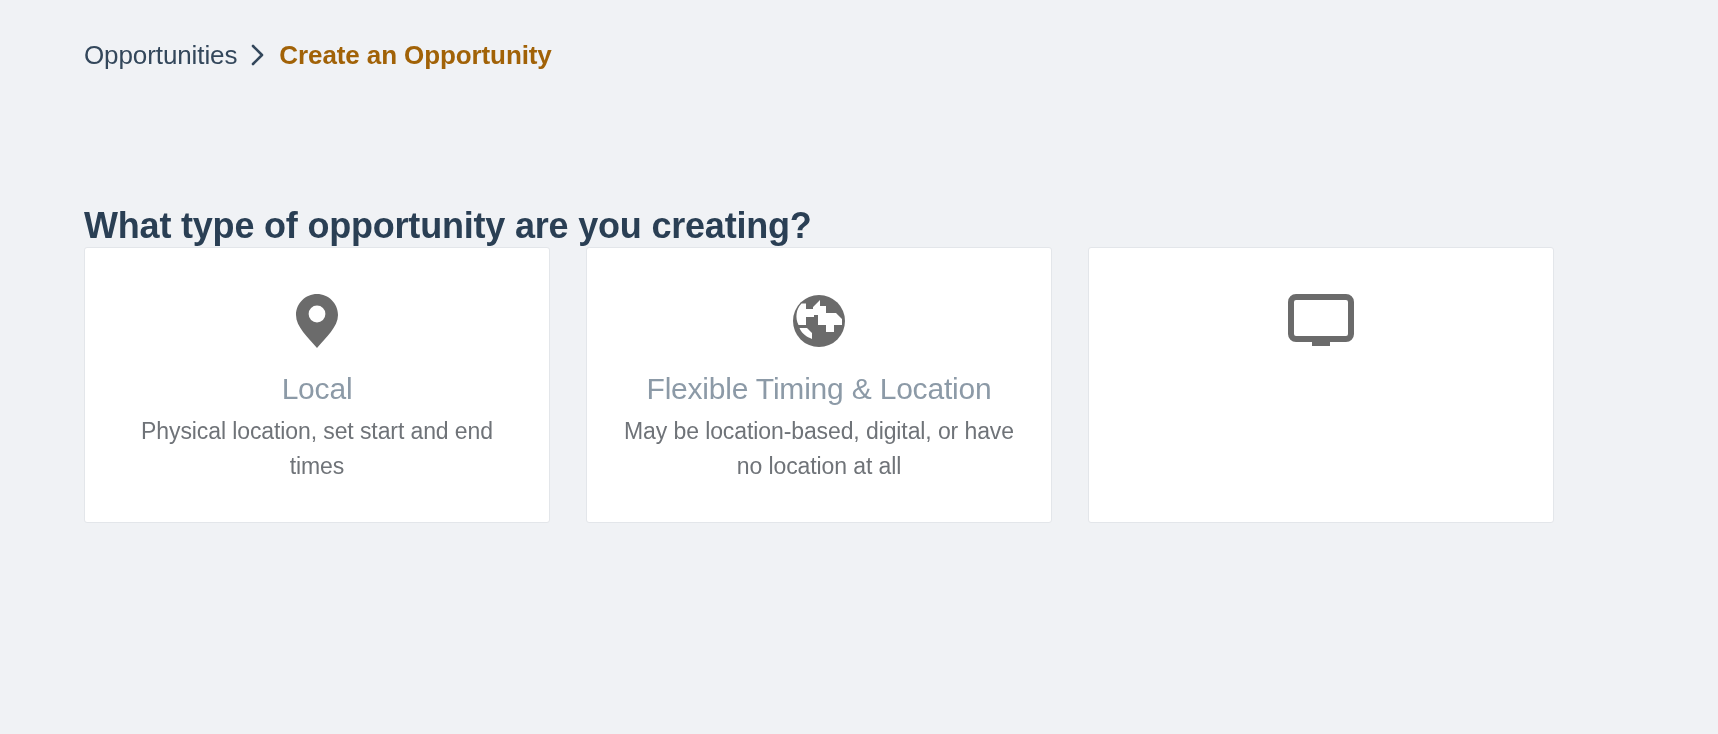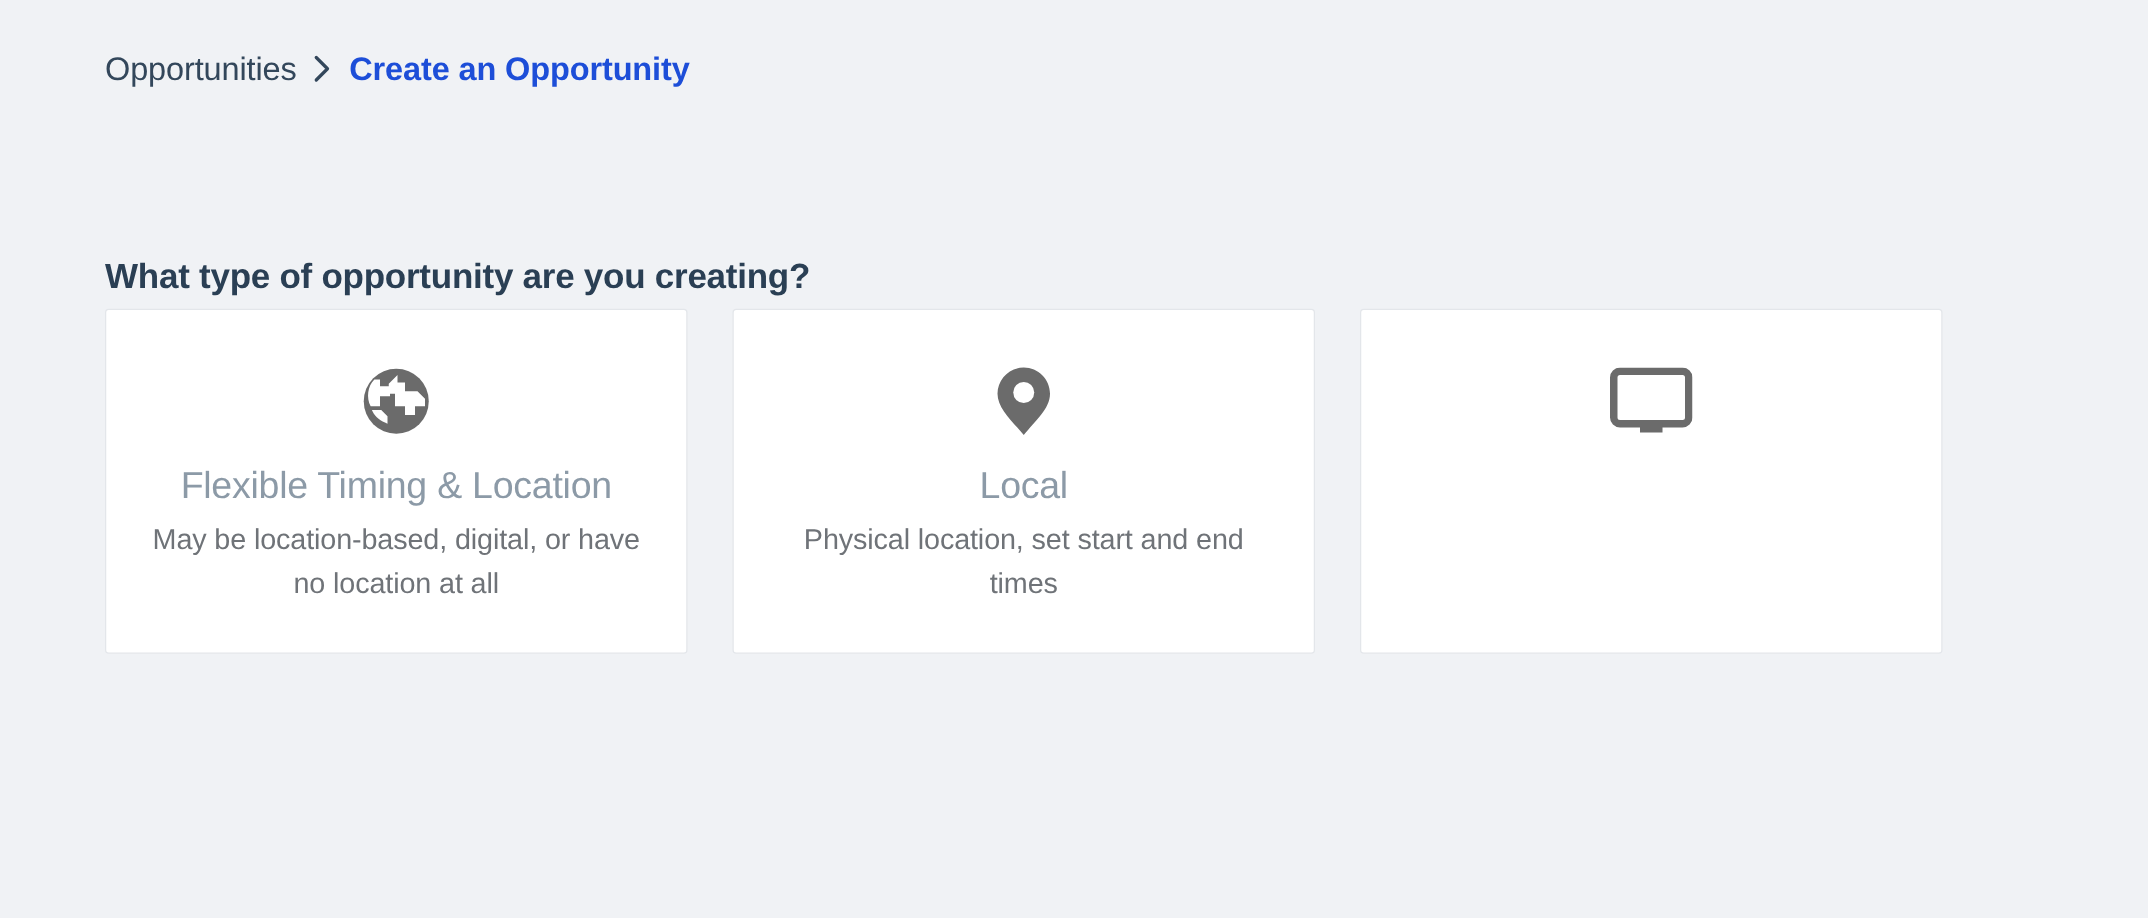--- a/index.html
+++ b/index.html
@@ -38,36 +38,36 @@
     color: #2e4052;
     letter-spacing: -0.1px;
     white-space: nowrap;
   }
   .crumb-link {
     font-weight: 400;
     color: #33475b;
   }
   .crumb-current {
     font-weight: 700;
-    color: #1d4ed8;
+    color: #a16207;
   }
   .crumb-sep {
     display: inline-flex;
     align-items: center;
     justify-content: center;
     width: 16px;
     height: 26px;
   }
 
   
   .section-heading {
     position: absolute;
     left: 84px;
     top: 185px;
-    font-size: 28px;
+    font-size: 36px;
     font-weight: 700;
     color: #2a3f54;
     letter-spacing: -0.2px;
     line-height: 34px;
     white-space: nowrap;
   }
 
   
   .card-row {
     position: absolute;
@@ -129,40 +129,40 @@
     </span>
     <span class="crumb crumb-current">Create an Opportunity</span>
   </nav>
 
   <h1 class="section-heading">What type of opportunity are you creating?</h1>
 
   <div class="card-row">
 
     <div class="type-card">
       <div class="card-icon">
+        <svg width="44" height="56" viewBox="0 0 44 56" aria-hidden="true">
+          <path d="M22 1 C10.4 1 1 10.4 1 22 C1 34 13 44 22 55 C31 44 43 34 43 22 C43 10.4 33.6 1 22 1 Z" fill="#6b6b6b"></path>
+          <circle cx="22" cy="21" r="8.4" fill="#ffffff"></circle>
+        </svg>
+      </div>
+      <div class="card-title">Local</div>
+      <div class="card-desc">Physical location, set start and end times</div>
+    </div>
+
+    <div class="type-card">
+      <div class="card-icon">
         <svg width="54" height="54" viewBox="0 0 54 54" aria-hidden="true">
           <circle cx="27" cy="27" r="26" fill="#6b6b6b"></circle>
           <path d="M9.5 9.5 C4 15 3 24 6.5 31 L14 31 L14 23 L22 23 L22 15 L14 15 L14 9.5 Z" fill="#ffffff"></path>
           <path d="M18 44 C13 42 9 38 7.5 34 L15 34 L20 39 L20 45 Z" fill="#ffffff"></path>
           <path d="M28 6 L28 12 L34 12 L34 19 L44 19 L50 25 L50 31 L42 31 L42 38 L34 38 L34 31 L26 31 L26 21 L21 21 L21 13 Z" fill="#ffffff"></path>
         </svg>
       </div>
       <div class="card-title">Flexible Timing &amp; Location</div>
       <div class="card-desc">May be location-based, digital, or have no location at all</div>
-    </div>
-
-    <div class="type-card">
-      <div class="card-icon">
-        <svg width="44" height="56" viewBox="0 0 44 56" aria-hidden="true">
-          <path d="M22 1 C10.4 1 1 10.4 1 22 C1 34 13 44 22 55 C31 44 43 34 43 22 C43 10.4 33.6 1 22 1 Z" fill="#6b6b6b"></path>
-          <circle cx="22" cy="21" r="8.4" fill="#ffffff"></circle>
-        </svg>
-      </div>
-      <div class="card-title">Local</div>
-      <div class="card-desc">Physical location, set start and end times</div>
     </div>
 
     <div class="type-card">
       <div class="card-icon">
         <svg width="66" height="54" viewBox="0 0 66 54" aria-hidden="true">
           <rect x="3" y="3" width="60" height="42" rx="5" ry="5" fill="none" stroke="#6b6b6b" stroke-width="6"></rect>
           <rect x="24" y="45" width="18" height="7" fill="#6b6b6b"></rect>
         </svg>
       </div>
     </div>

